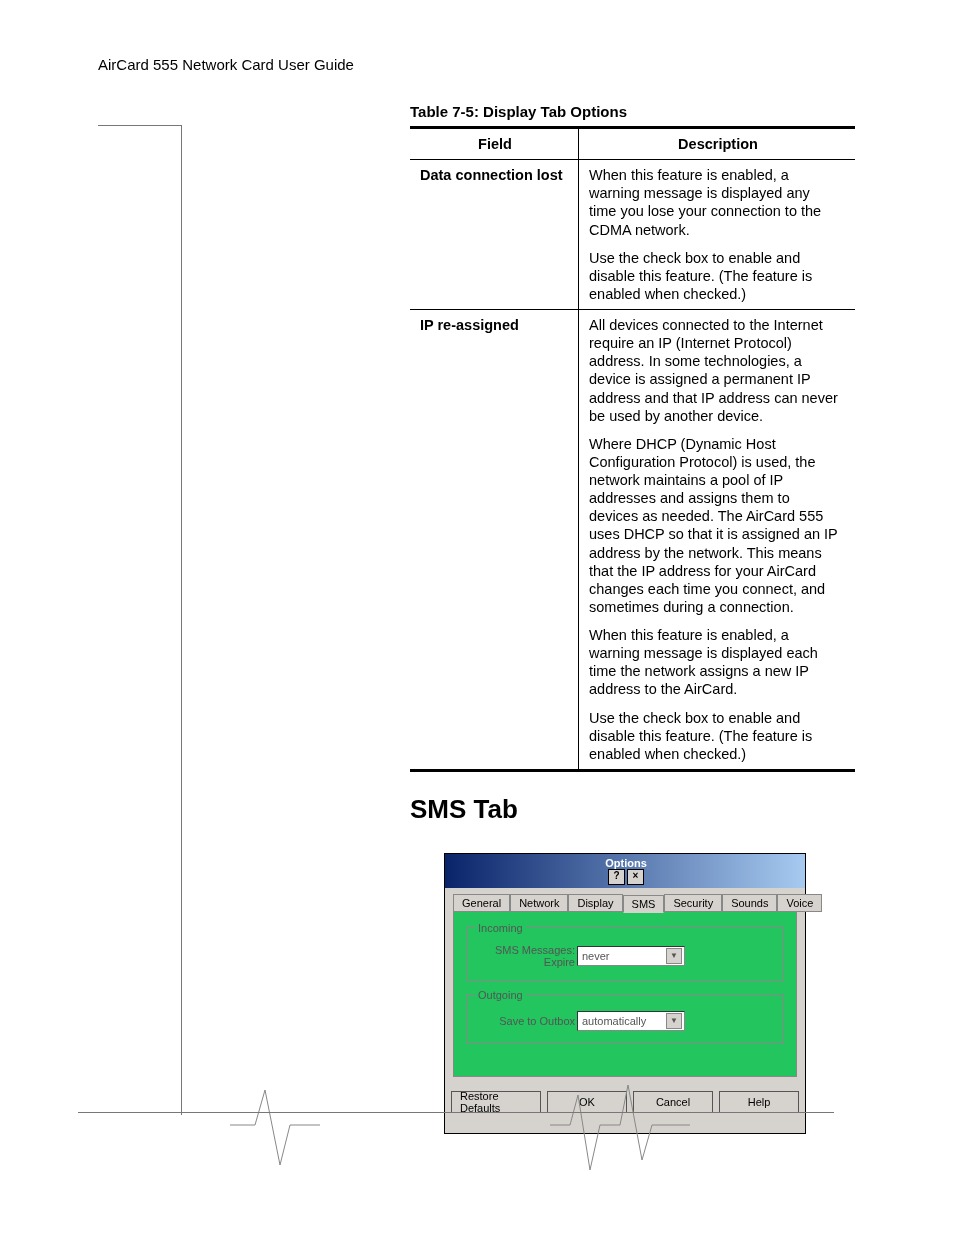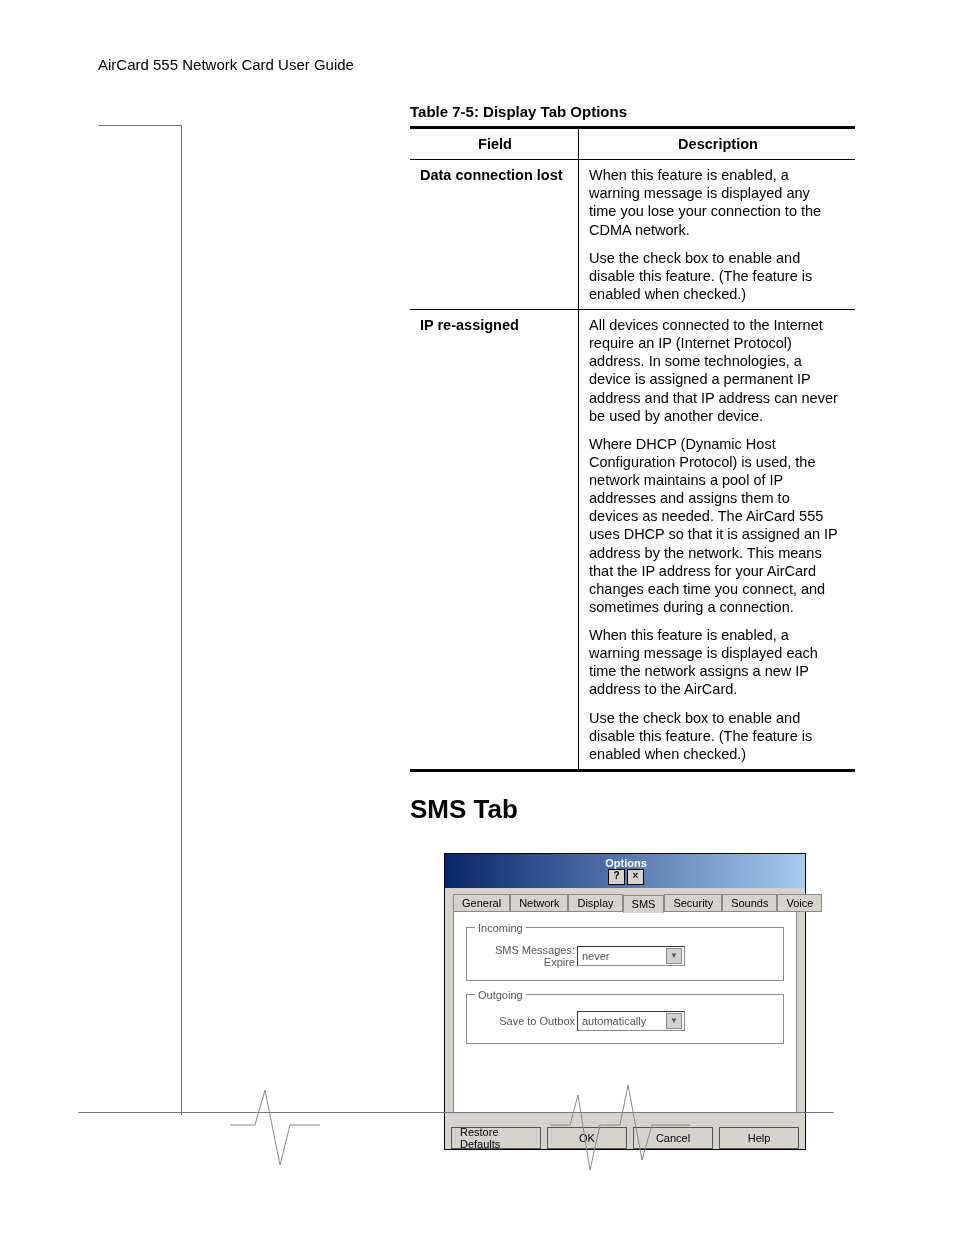--- a/index.html
+++ b/index.html
@@ -114,22 +114,22 @@
     background: #d6d3ce;
     font-size: 11px;
   }
   .tab.active {
     background: #d6d3ce;
     border-bottom-color: #d6d3ce;
     position: relative; top:1px;
   }
   .tabpanel {
     border: 1px solid #888;
-    padding: 10px 10px 60px 10px;
-    background: #ffffff;
+    padding: 10px 10px 24px 10px;
+    background: #22c55e;
   }
   fieldset.grp {
     border: 1px solid #888;
     padding: 6px 8px 8px 8px;
     margin-bottom: 8px;
     color: #555;
   }
   fieldset.grp legend { color: #555; padding: 0 3px; font-size: 11px; }
   .row { display:flex; align-items:center; gap:2px; margin: 4px 0; }
   .lbl { text-align: right; font-size: 11px; color:#555; }
@@ -160,21 +160,21 @@
     border: 1px solid #555;
     background: #d6d3ce;
     font-size: 11px;
     padding: 0 8px;
     display:inline-flex; align-items:center; justify-content:center;
   }
   .btn.disabled { color:#9a9a9a; }
   .dotted { border:1px dotted #555; padding:0 2px; }
   .dlg-buttons {
     display:flex; gap:6px; justify-content:flex-end;
-    padding: 6px 6px 0 6px;
+    padding: 6px 6px 20px 6px;
   }
   .dlg-buttons .left { margin-right:auto; }
 
   
   .footer-line {
     position: absolute;
     left: 78px;
     right: 120px;
     top: 1112px;
     border-top: 1px solid #777;

